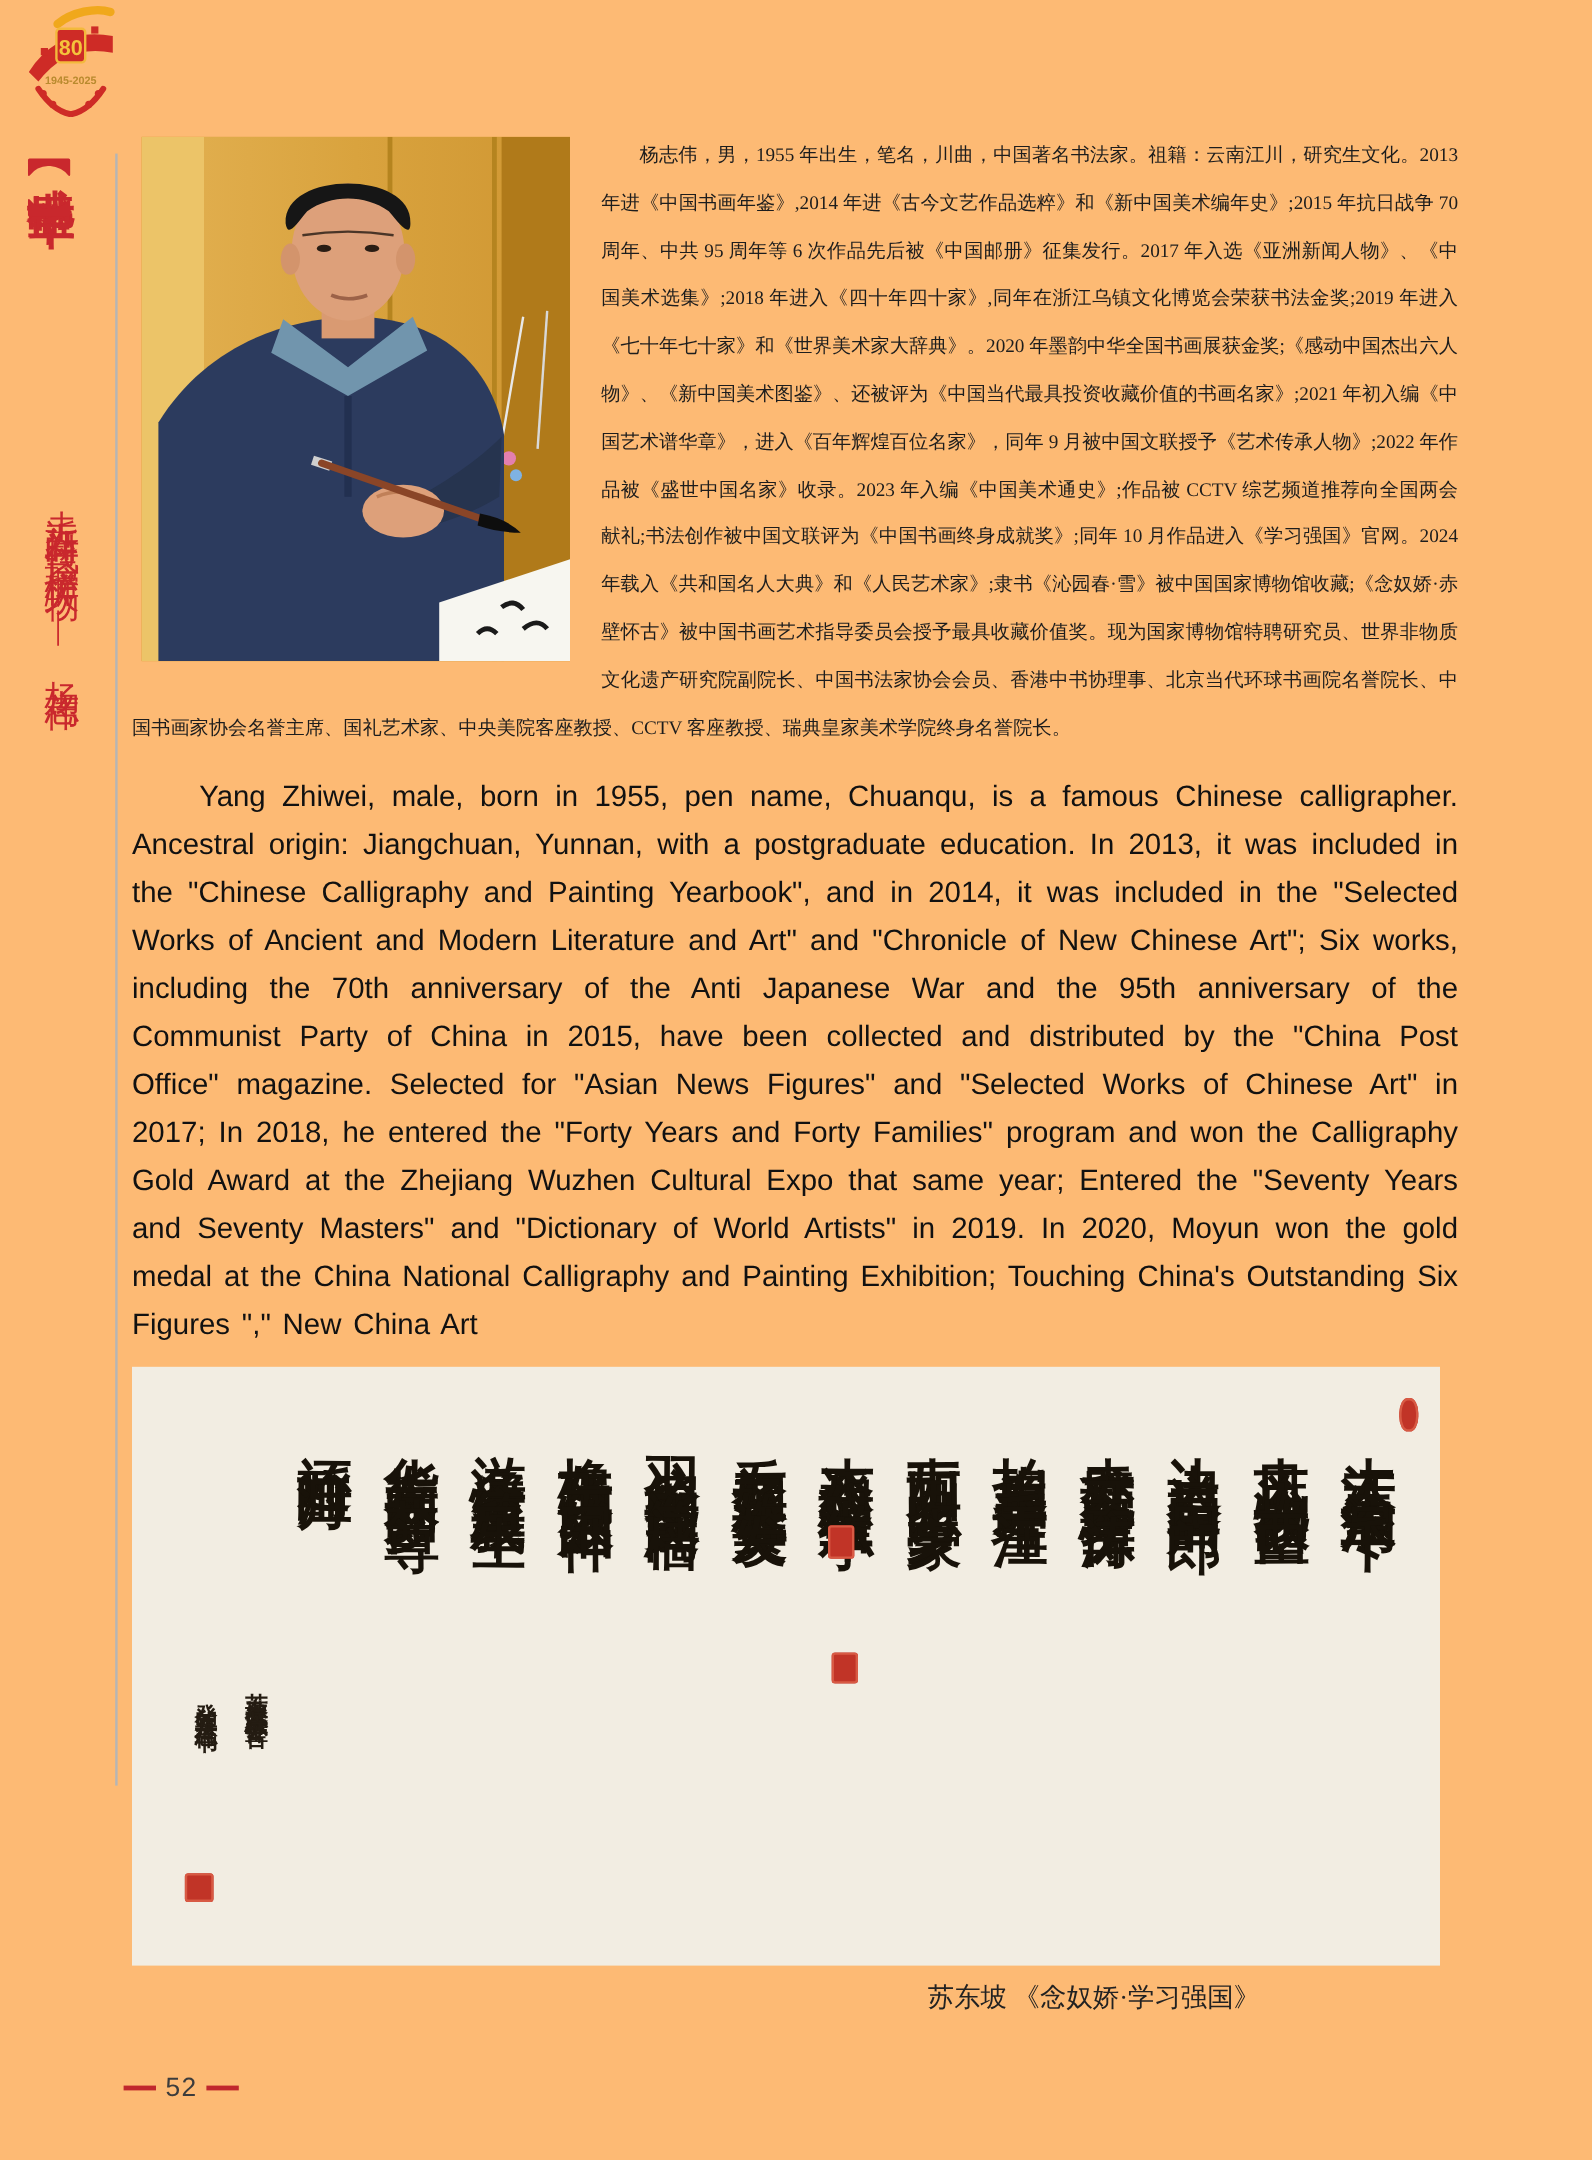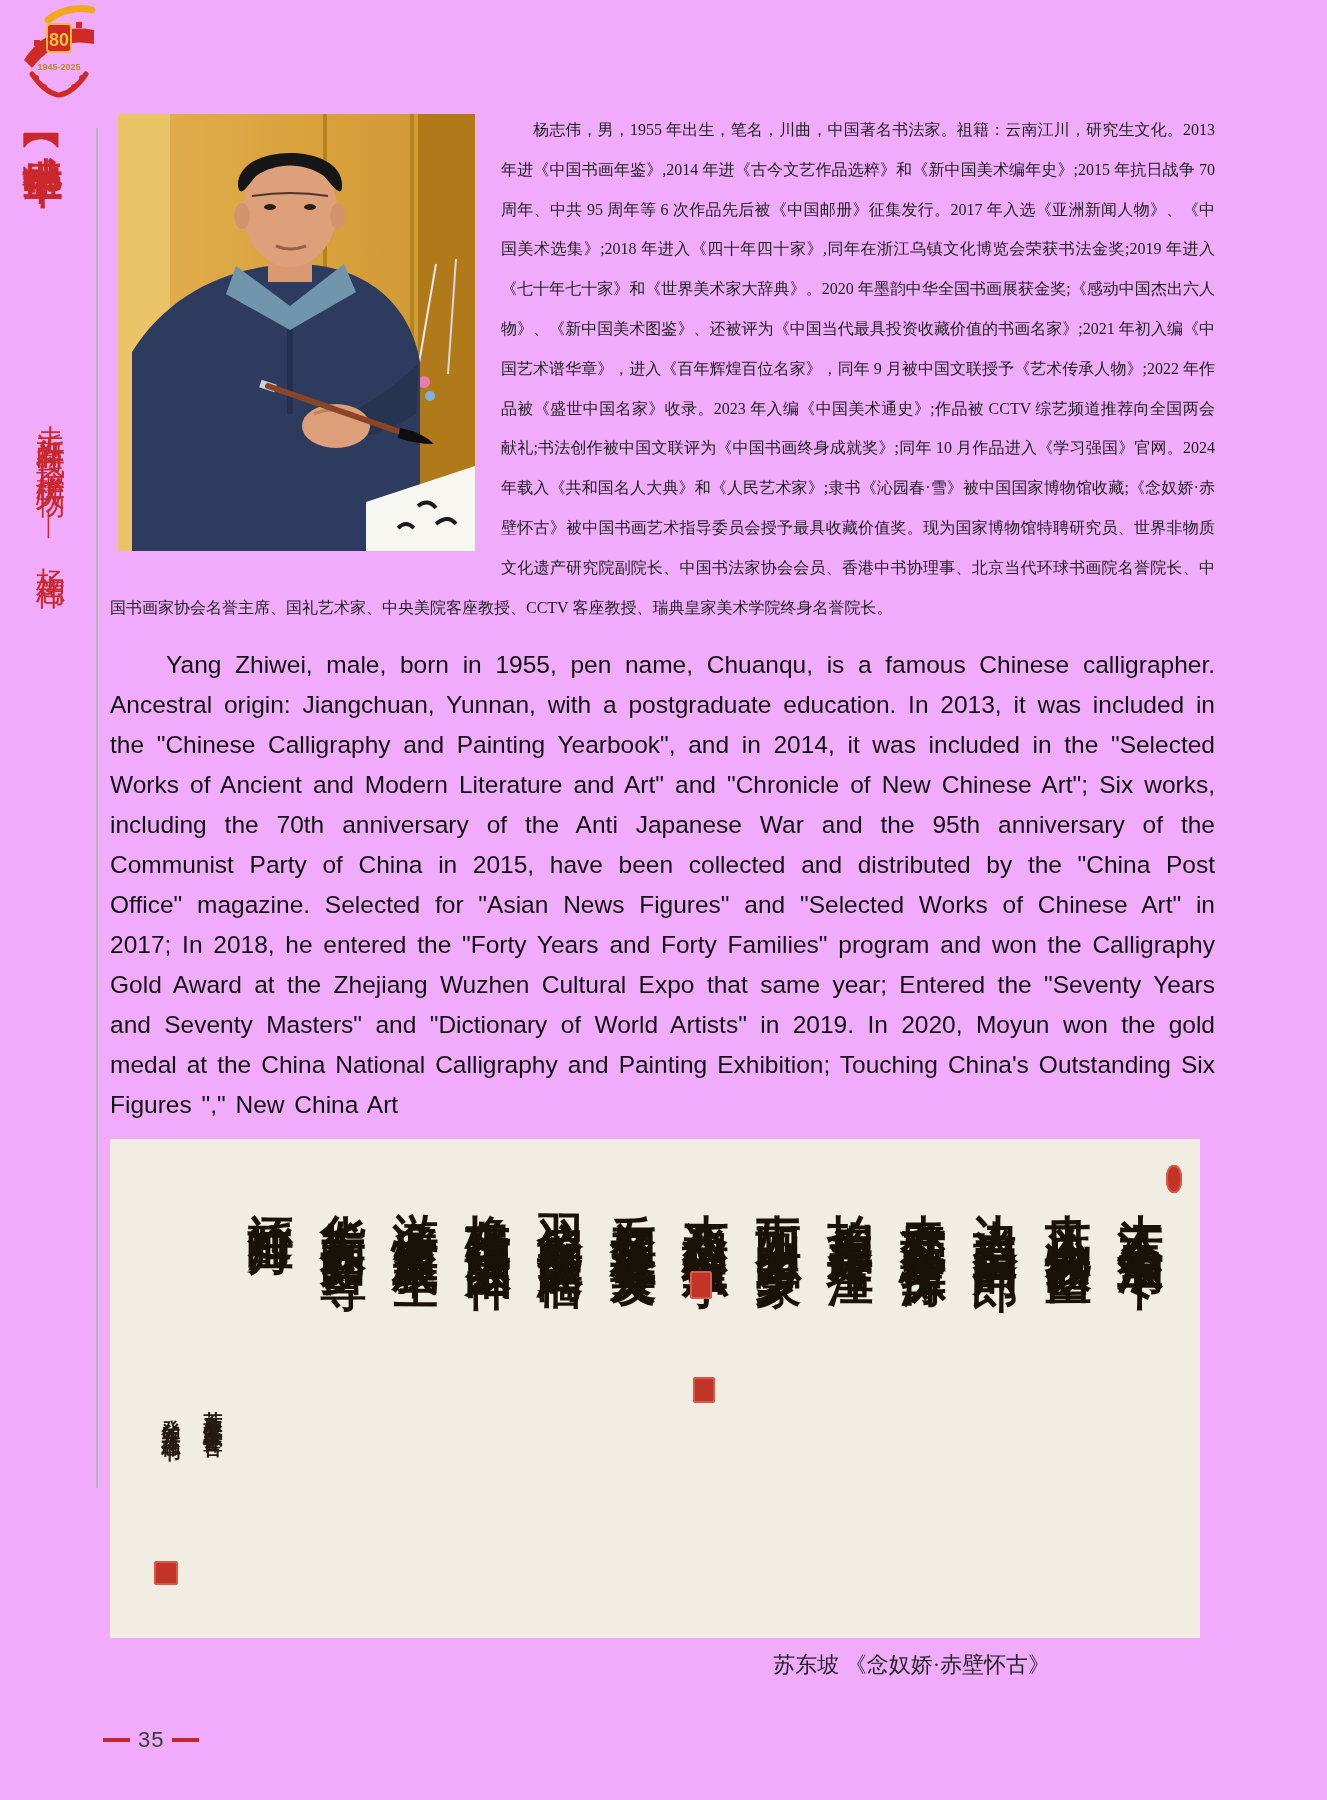--- a/index.html
+++ b/index.html
@@ -1,17 +1,17 @@
 <!DOCTYPE html>
 <html><head>
 <meta charset="utf-8">
 <style>
   html,body{margin:0;padding:0;background:#888;}
   .page{
-    position:relative;width:1327px;height:1800px;background:#f0abfc;
+    position:relative;width:1327px;height:1800px;background:#fdba74;
     margin:0 auto;overflow:hidden;
     font-family:"Liberation Serif","DejaVu Serif",serif;
   }
   
   .logo{position:absolute;left:20px;top:4px;width:80px;height:96px;}
   
   .sidebar-title{
     position:absolute;left:22px;top:120px;
     writing-mode:vertical-rl;
     font-size:40px;font-weight:bold;color:#c9282d;
@@ -178,21 +178,21 @@
 
     <div class="sig-col" style="left:92px;top:256px">苏东坡念奴娇赤壁怀古</div>
     <div class="sig-col" style="left:50px;top:266px">癸卯年八月志伟书</div>
 
     <div class="seal oval" style="left:1056px;top:26px;width:16px;height:28px"></div>
     <div class="seal" style="left:580px;top:132px;width:22px;height:28px"></div>
     <div class="seal" style="left:583px;top:238px;width:22px;height:26px"></div>
     <div class="seal" style="left:44px;top:422px;width:24px;height:24px"></div>
   </div>
 
-  <div class="caption">苏东坡 《念奴娇·赤壁怀古》</div>
+  <div class="caption">苏东坡 《念奴娇·学习强国》</div>
 
   <div class="footer">
     <span class="dash"></span>
-    <span class="num">35</span>
+    <span class="num">52</span>
     <span class="dash"></span>
   </div>
 
 </div>
 
 </body></html>

